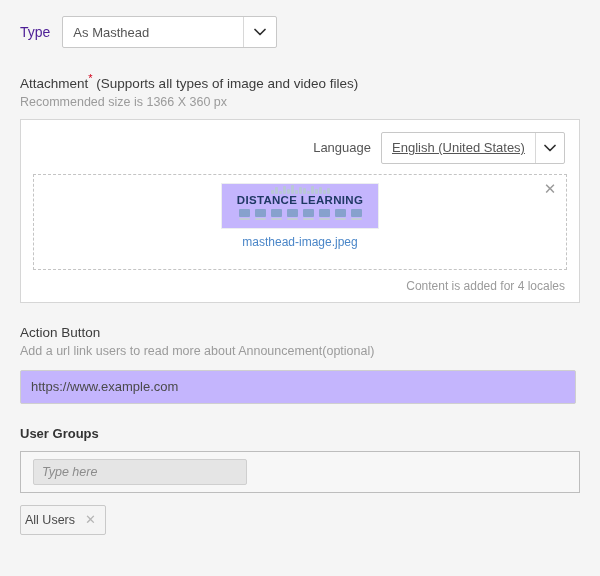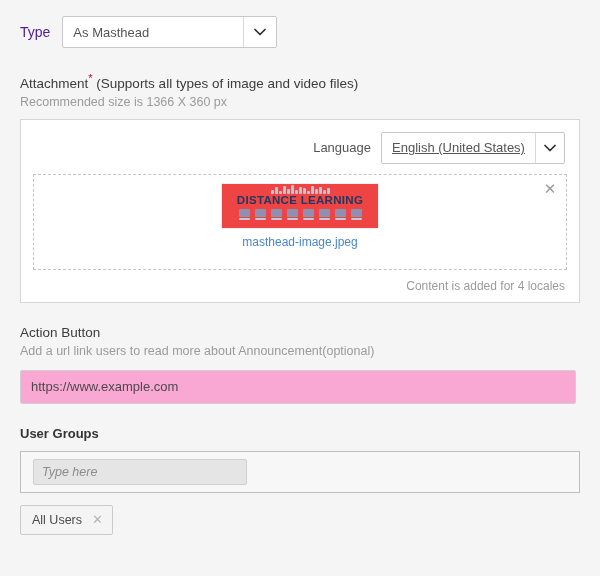--- a/index.html
+++ b/index.html
@@ -122,21 +122,21 @@
     position: absolute;
     left: 0; right: 0;
     top: 8px;
     display: flex;
     flex-direction: column;
     align-items: center;
   }
   .thumb {
     width: 158px;
     height: 46px;
-    background: #ef4444;
+    background: #c4b5fd;
     border: 1px solid #eceef0;
     box-sizing: border-box;
     position: relative;
     overflow: hidden;
     display: flex;
     flex-direction: column;
     align-items: center;
     justify-content: flex-start;
   }
   .thumb-deco {
@@ -212,21 +212,21 @@
     margin-top: 4px;
     font-size: 12.5px;
     color: #9b9b9b;
   }
   .url-input {
     display: block;
     margin: 12px 20px 0 20px;
     width: 556px;
     height: 34px;
     box-sizing: border-box;
-    background: #f9a8d4;
+    background: #c4b5fd;
     border: 1px solid #cfcfcf;
     border-radius: 2px;
     padding: 0 10px;
     font-family: "Liberation Sans", sans-serif;
     font-size: 13px;
     color: #4a4a4a;
     outline: none;
   }
 
   
@@ -270,21 +270,21 @@
     color: #8c8c8c;
   }
   .chip-row {
     margin: 12px 0 0 20px;
     display: flex;
   }
   .chip {
     display: inline-flex;
     align-items: center;
     height: 28px;
-    padding: 0 9px 0 11px;
+    padding: 0 9px 0 4px;
     background: #f4f4f4;
     border: 1px solid #c9c9c9;
     border-radius: 2px;
     font-size: 12.5px;
     color: #4a4a4a;
   }
   .chip-x {
     margin-left: 10px;
     color: #b4b4b4;
     font-size: 13px;

